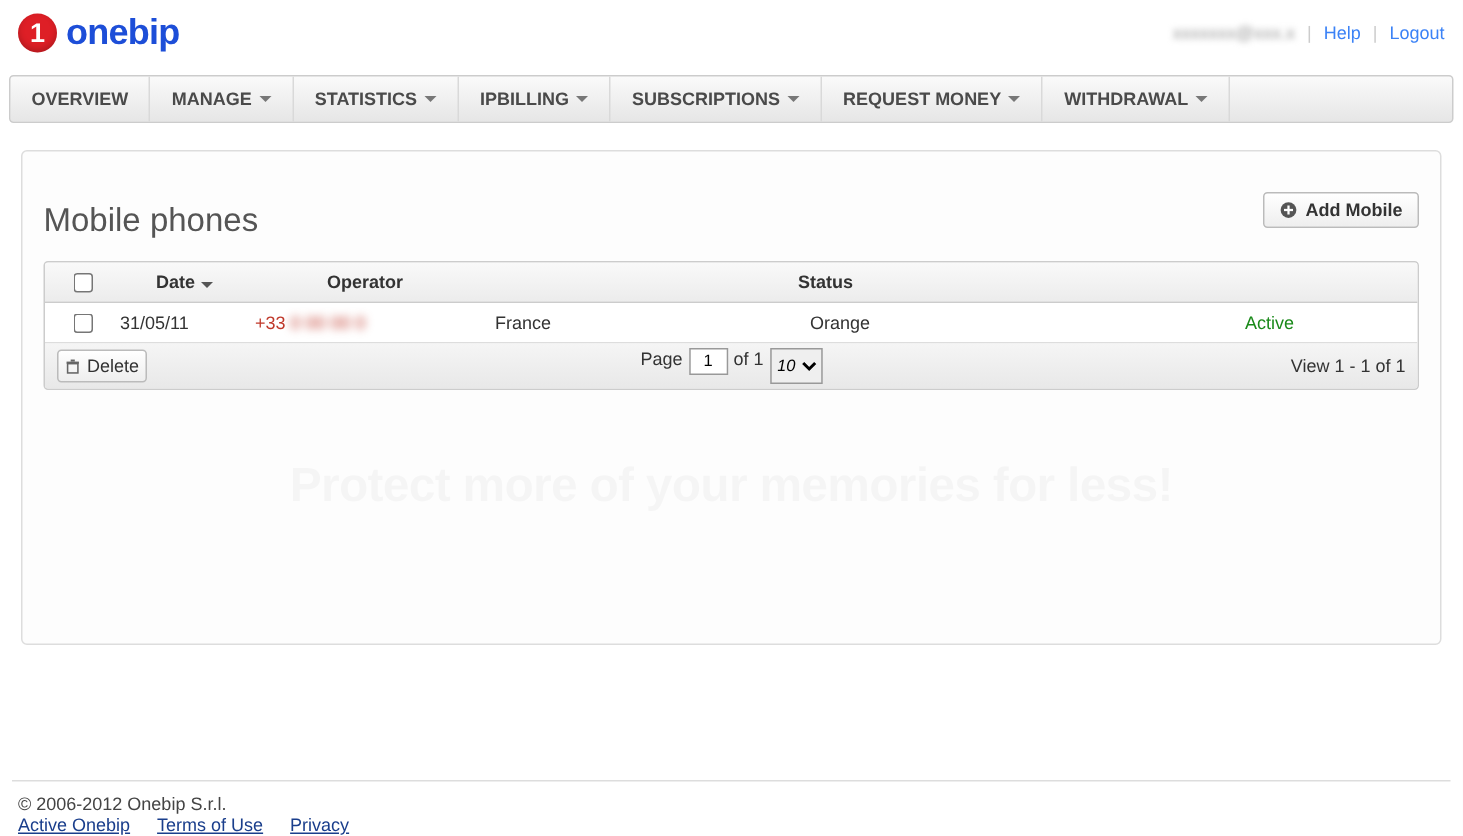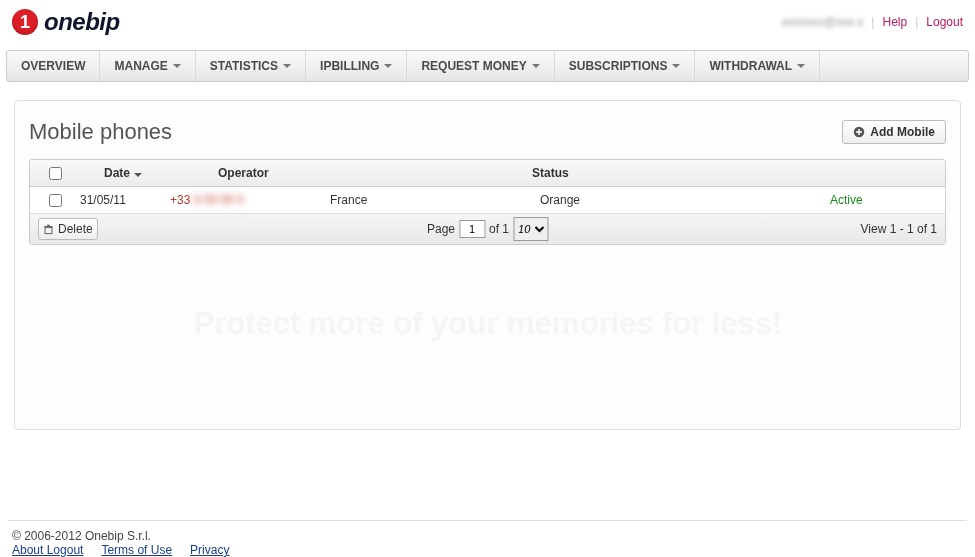--- a/index.html
+++ b/index.html
@@ -23,24 +23,24 @@
     gap: 6px;
   }
   .logo-glyph {
     width: 26px; height: 26px;
     background: #de1f26;
     border-radius: 50%;
     display: flex; align-items: center; justify-content: center;
     color: #fff; font-weight: bold; font-size: 18px;
     box-shadow: inset 0 -2px 4px rgba(0,0,0,.2);
   }
-  .logo-text { font-size: 24px; color: #0f172a; font-weight: bold; letter-spacing: -0.5px; font-style: italic; }
+  .logo-text { font-size: 24px; color: #1d4ed8; font-weight: bold; letter-spacing: -0.5px; }
   .top-links { display: flex; align-items: center; gap: 8px; font-size: 12px; color: #ccc; }
   .top-links .user-email { color: #999; filter: blur(2px); }
-  .top-links .link { color: #be185d; cursor: pointer; text-align: right; }
+  .top-links .link { color: #3b82f6; cursor: pointer; text-align: right; }
   .top-links .sep { color: #ccc; }
   .navbar {
     margin: 14px 6px 0 6px;
     background: linear-gradient(#fafafa, #e6e6e6);
     border: 1px solid #ccc;
     border-radius: 3px;
     display: flex;
     padding: 0;
   }
   .nav-item {
@@ -66,21 +66,21 @@
     border-radius: 4px;
     background: #fdfdfd;
     padding: 18px 14px 24px 14px;
     min-height: 330px;
     position: relative;
   }
   .page-head {
     display: flex; align-items: center; justify-content: space-between;
     margin-bottom: 14px;
   }
-  .page-title { font-size: 22px; color: #555; font-weight: normal; }
+  .page-title { font-size: 22px; color: #555; font-weight: normal; margin-top: 15px; }
   .btn {
     background: linear-gradient(#ffffff,#eeeeee);
     border: 1px solid #bbb;
     border-radius: 3px;
     padding: 4px 10px;
     font-size: 12px;
     font-weight: bold;
     color: #333;
     cursor: pointer;
     display: inline-flex; align-items: center; gap: 5px;
@@ -133,21 +133,21 @@
     border: 1px solid #bbb;
     border-radius: 3px;
     padding: 3px 4px;
     font-size: 12px;
     color:#333;
     cursor:pointer;
     display:inline-flex; align-items:center; gap:4px;
   }
   .pager {
     position:absolute; left:50%; top:50%; transform:translate(-50%,-50%);
-    display:flex; align-items:center; gap:4px; color:#333;
+    display:flex; gap:4px; color:#333;
   }
   .pager input {
     width: 26px; height:18px; border:1px solid #999; text-align:center; font-size:11px;
   }
   .pager select {
     height:24px; border:1px solid #999; font-size:11px;font-style:italic;
   }
   .view-text { margin-left:auto; color:#333; }
   .watermark {
     position:absolute; left:0; right:0; top:50%; transform:translateY(40px);
@@ -191,25 +191,25 @@
     </div>
   <div class="nav-item">
       <span>STATISTICS</span>
       <span class="caret"></span>
     </div>
   <div class="nav-item">
       <span>IPBILLING</span>
       <span class="caret"></span>
     </div>
   <div class="nav-item">
+      <span>SUBSCRIPTIONS</span>
+      <span class="caret"></span>
+    </div>
+  <div class="nav-item">
       <span>REQUEST MONEY</span>
-      <span class="caret"></span>
-    </div>
-  <div class="nav-item">
-      <span>SUBSCRIPTIONS</span>
       <span class="caret"></span>
     </div>
   <div class="nav-item">
       <span>WITHDRAWAL</span>
       <span class="caret"></span>
     </div>
 </div>
 
 <div class="content">
   <div class="page-head">
@@ -265,17 +265,17 @@
       <span class="view-text">View 1 - 1 of 1</span>
     </div>
   </div>
 
   <div class="watermark">Protect more of your memories for less!</div>
 </div>
 
 <div class="footer">
   <div>© 2006-2012 Onebip S.r.l.</div>
   <div class="footer-links">
-    <a>About Logout</a>
+    <a>Active Onebip</a>
     <a>Terms of Use</a>
     <a>Privacy</a>
   </div>
 </div>
 
 </body></html>

